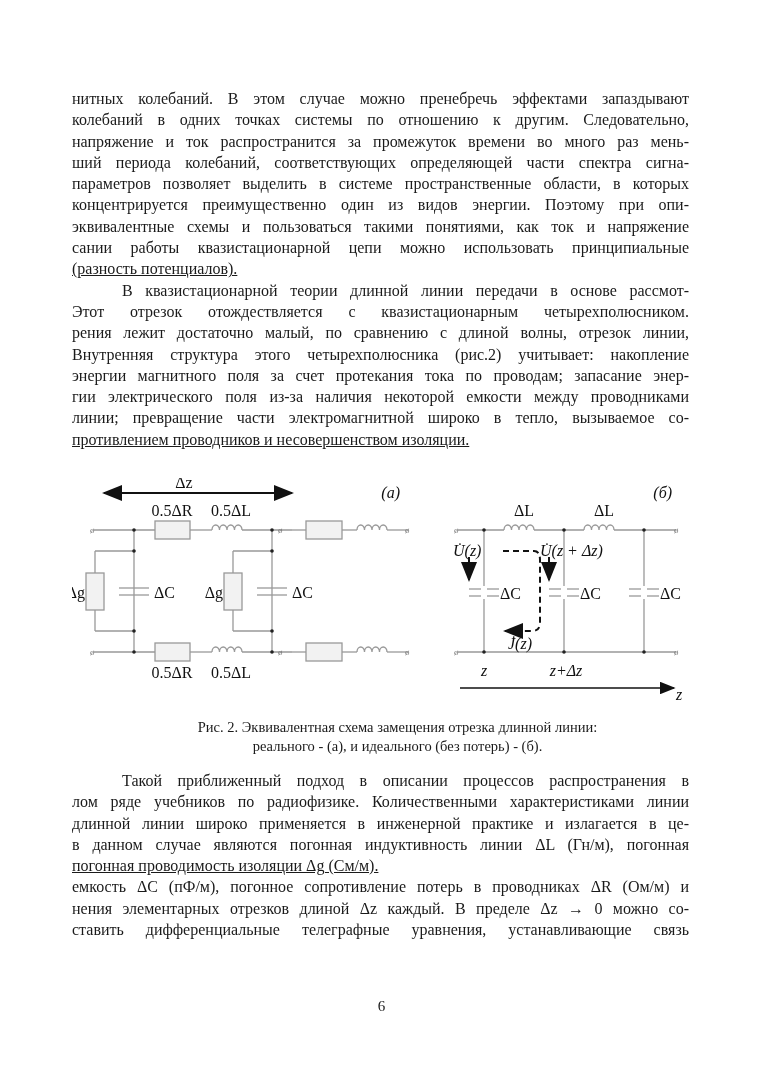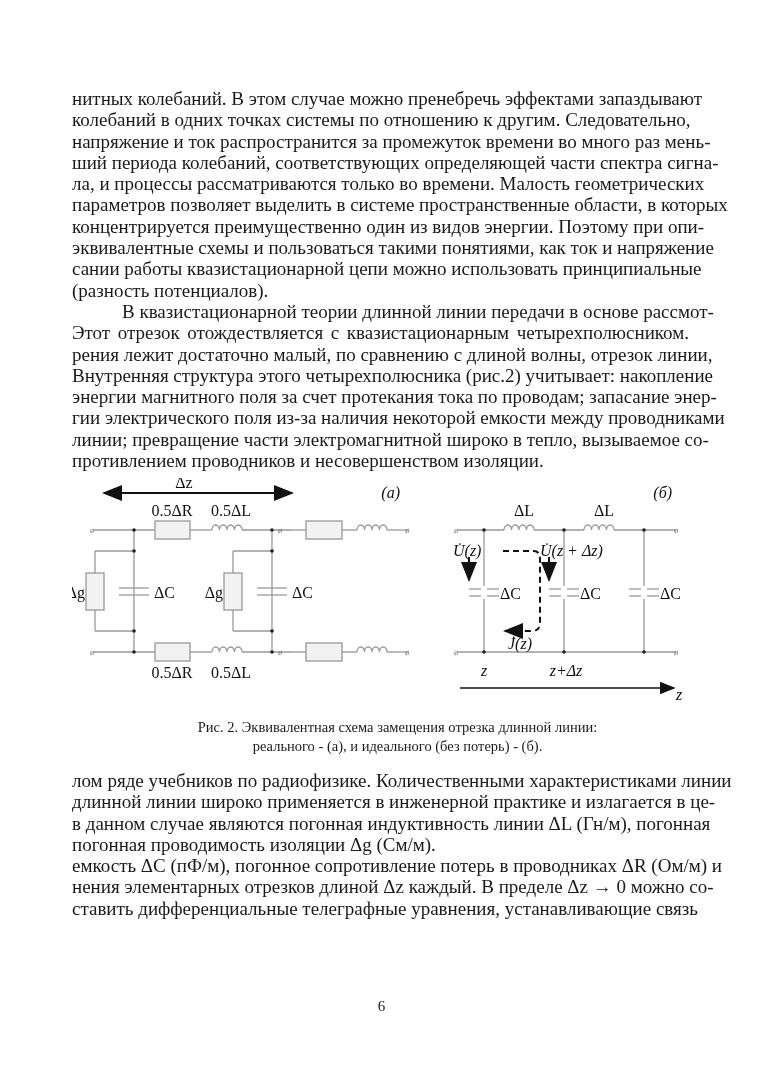--- a/index.html
+++ b/index.html
@@ -1,39 +1,38 @@
 <!DOCTYPE html>
 <html><head>
 <meta charset="utf-8">
 <style>
   html, body { margin: 0; padding: 0; background: #ffffff; }
   body { width: 763px; height: 1080px; position: relative; overflow: hidden;
          font-family: "Liberation Serif", "DejaVu Serif", serif; color: #1a1a1a; }
   .page { position: absolute; left: 72px; top: 88px; width: 617px; }
-  .para { font-size: 19px; line-height: 21.3px; text-align: justify; margin: 0; }
+  .para { font-size: 16px; line-height: 21.3px; text-align: justify; margin: 0; }
   .line { display: block; text-align: justify; text-align-last: justify; white-space: nowrap; }
-  .line.last { text-align-last: left; }
+  .line.last { text-align-last: left; text-decoration: underline; }
   .figure { position: absolute; left: 72px; top: 478px; width: 630px; height: 230px; }
   .caption { position: absolute; left: 0; width: 763px; top: 718px; text-align: center;
              font-size: 14.5px; line-height: 19px; padding-left: 16px; }
   .para2 { position: absolute; left: 72px; top: 770px; width: 617px; }
   .pagenum { position: absolute; left: 0; width: 763px; top: 998px; text-align: center; font-size: 15px; }
   svg text { font-family: "Liberation Serif", "DejaVu Serif", serif; }
   .it { font-style: italic; }
 </style>
 </head>
 <body>
 
 <div class="page">
   <p class="para">
     <span class="line">нитных колебаний. В этом случае можно пренебречь эффектами запаздывают</span>
     <span class="line">колебаний в одних точках системы по отношению к другим. Следовательно,</span>
     <span class="line">напряжение и ток распространится за промежуток времени во много раз мень-</span>
     <span class="line">ший периода колебаний, соответствующих определяющей части спектра сигна-</span>
-    <span class="line">ла, и процессы рассматриваются только во времени. Малость геометрических</span>
     <span class="line">параметров позволяет выделить в системе пространственные области, в которых</span>
     <span class="line">концентрируется преимущественно один из видов энергии. Поэтому при опи-</span>
     <span class="line">эквивалентные схемы и пользоваться такими понятиями, как ток и напряжение</span>
     <span class="line">сании работы квазистационарной цепи можно использовать принципиальные</span>
     <span class="line last">(разность потенциалов).</span>
   </p>
   <p class="para">
     <span class="line" style="padding-left:50px">В квазистационарной теории длинной линии передачи в основе рассмот-</span>
     <span class="line">Этот отрезок отождествляется с квазистационарным четырехполюсником.</span>
     <span class="line">рения лежит достаточно малый, по сравнению с длиной волны, отрезок линии,</span>
@@ -199,20 +198,21 @@
   </svg>
 </div>
 
 <div class="caption">
   <div>Рис. 2. Эквивалентная схема замещения отрезка длинной линии:</div>
   <div>реального - (а), и идеального (без потерь) - (б).</div>
 </div>
 
 <div class="para2">
   <p class="para">
+    <span class="line" style="padding-left:50px">Такой приближенный подход в описании процессов распространения в</span>
     <span class="line">лом ряде учебников по радиофизике. Количественными характеристиками линии</span>
     <span class="line">длинной линии широко применяется в инженерной практике и излагается в це-</span>
     <span class="line">в данном случае являются погонная индуктивность линии ΔL (Гн/м), погонная</span>
     <span class="line last">погонная проводимость изоляции Δg (См/м).</span>
     <span class="line">емкость ΔC (пФ/м), погонное сопротивление потерь в проводниках ΔR (Ом/м) и</span>
   </p>
   <p class="para">
     <span class="line">нения элементарных отрезков длиной Δz каждый. В пределе Δz → 0 можно со-</span>
     <span class="line">ставить дифференциальные телеграфные уравнения, устанавливающие связь</span>
   </p>

